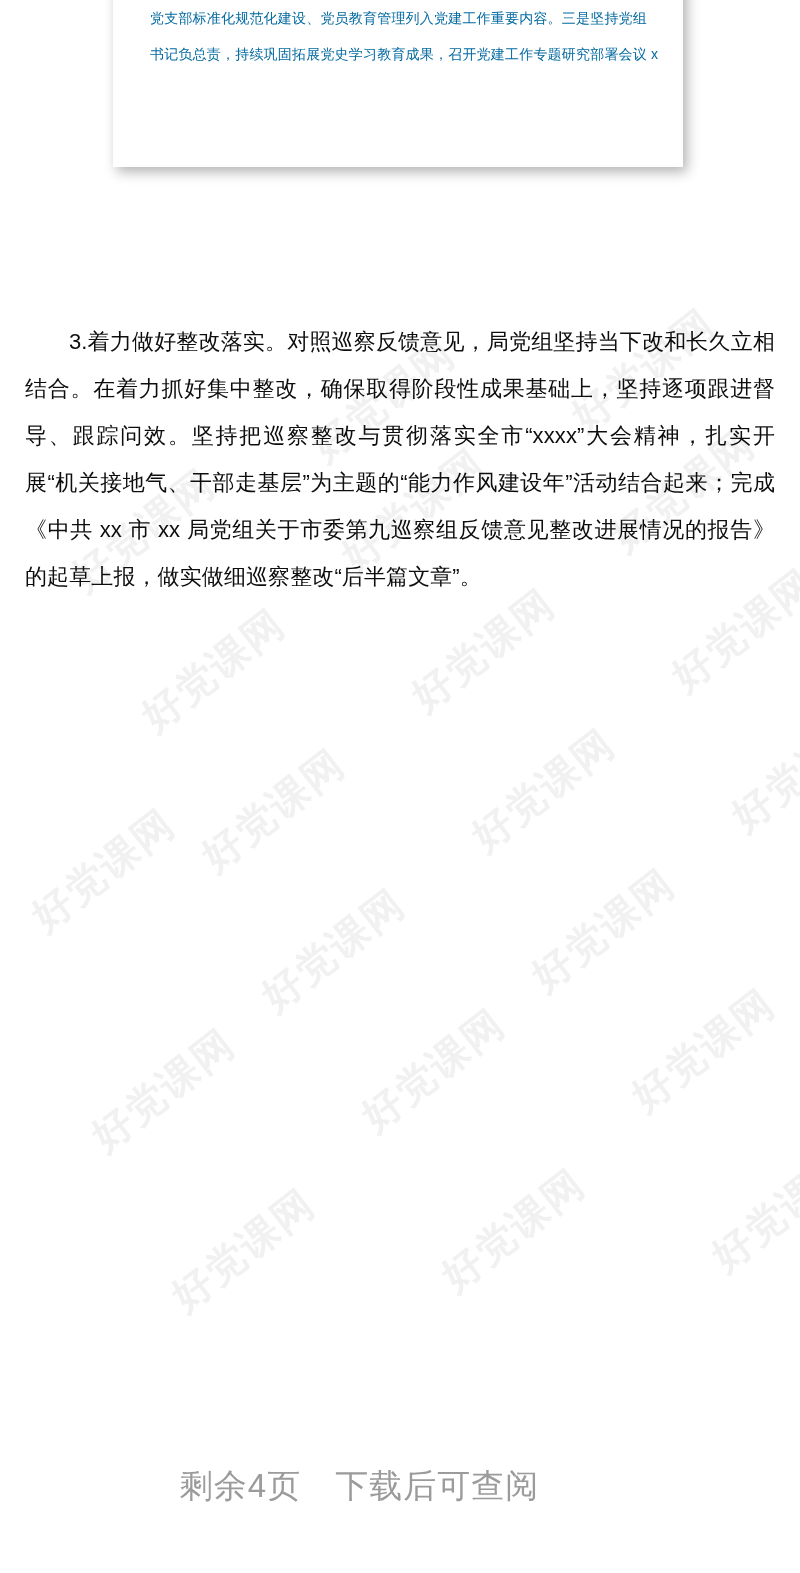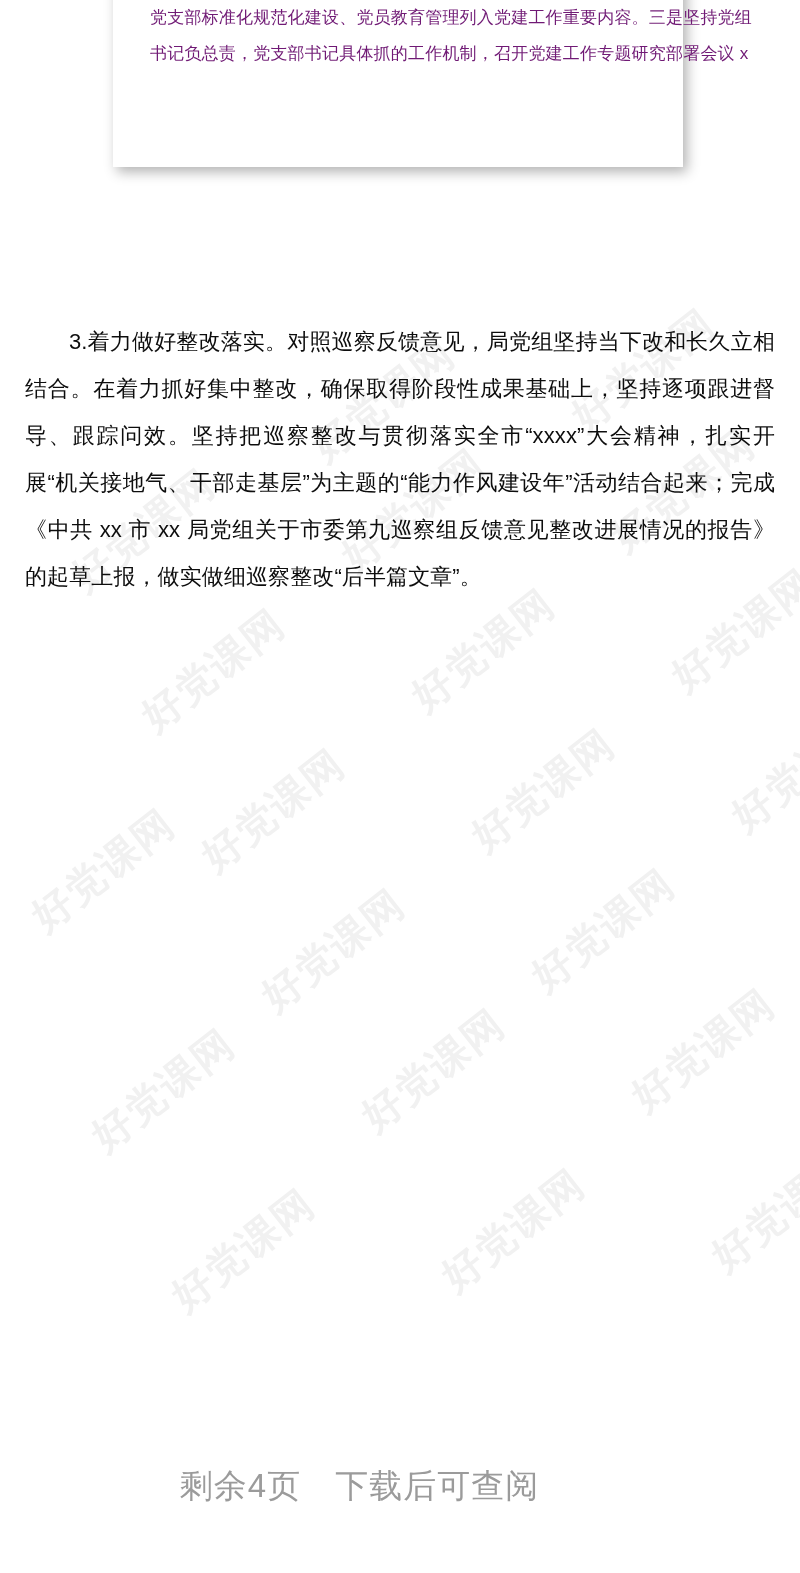--- a/index.html
+++ b/index.html
@@ -51,23 +51,23 @@
     box-shadow: 4px 5px 12px rgba(0,0,0,0.30);
     z-index: 2;
   }
   #top-card-body {
     position: absolute;
     left: 37px;
     top: 62px;
     width: 498px;
   }
   .card-line {
-    font-size: 17px;
+    font-size: 14px;
     line-height: 36px;
-    color: #701a75;
+    color: #0369a1;
     white-space: nowrap;
     letter-spacing: 0.2px;
   }
 
   
   #doc-body {
     position: absolute;
     left: 0;
     top: 318px;
     width: 800px;
@@ -128,21 +128,21 @@
   <span class="wm" style="left:350px; top:1100px;">好党课网</span>
   <span class="wm" style="left:620px; top:1080px;">好党课网</span>
   <span class="wm" style="left:160px; top:1280px;">好党课网</span>
   <span class="wm" style="left:430px; top:1260px;">好党课网</span>
   <span class="wm" style="left:700px; top:1240px;">好党课网</span>
 </div>
 
 <div id="top-card">
   <div id="top-card-body">
     <div class="card-line">党支部标准化规范化建设、党员教育管理列入党建工作重要内容。三是坚持党组</div>
-    <div class="card-line">书记负总责，党支部书记具体抓的工作机制，召开党建工作专题研究部署会议 x</div>
+    <div class="card-line">书记负总责，持续巩固拓展党史学习教育成果，召开党建工作专题研究部署会议 x</div>
   </div>
 </div>
 
 <div id="doc-body">
   <p class="para indent">3.着力做好整改落实。对照巡察反馈意见，局党组坚持当下改和长久立相结合。在着力抓好集中整改，确保取得阶段性成果基础上，坚持逐项跟进督导、跟踪问效。坚持把巡察整改与贯彻落实全市“xxxx”大会精神，扎实开展“机关接地气、干部走基层”为主题的“能力作风建设年”活动结合起来；完成《中共 xx 市 xx 局党组关于市委第九巡察组反馈意见整改进展情况的报告》的起草上报，做实做细巡察整改“后半篇文章”。</p>
   <div class="gap-sm"></div>
   <div class="gap-sm"></div>
   <div class="gap-sm"></div>
   <div class="gap-sm"></div>
 </div>

